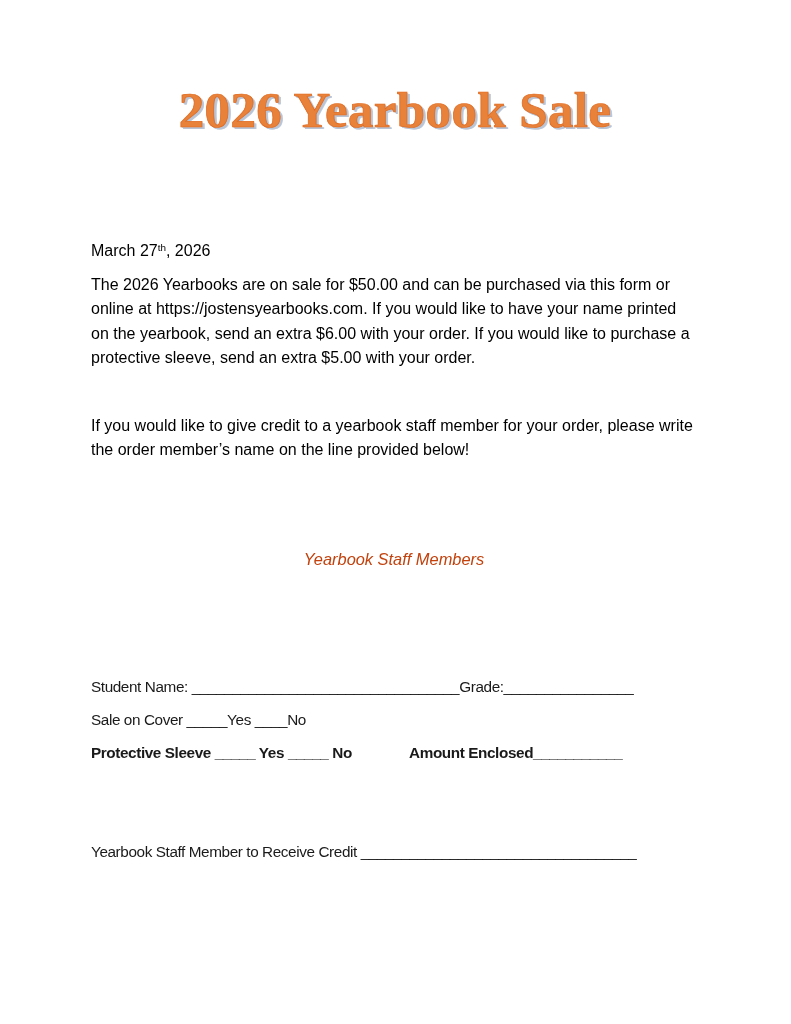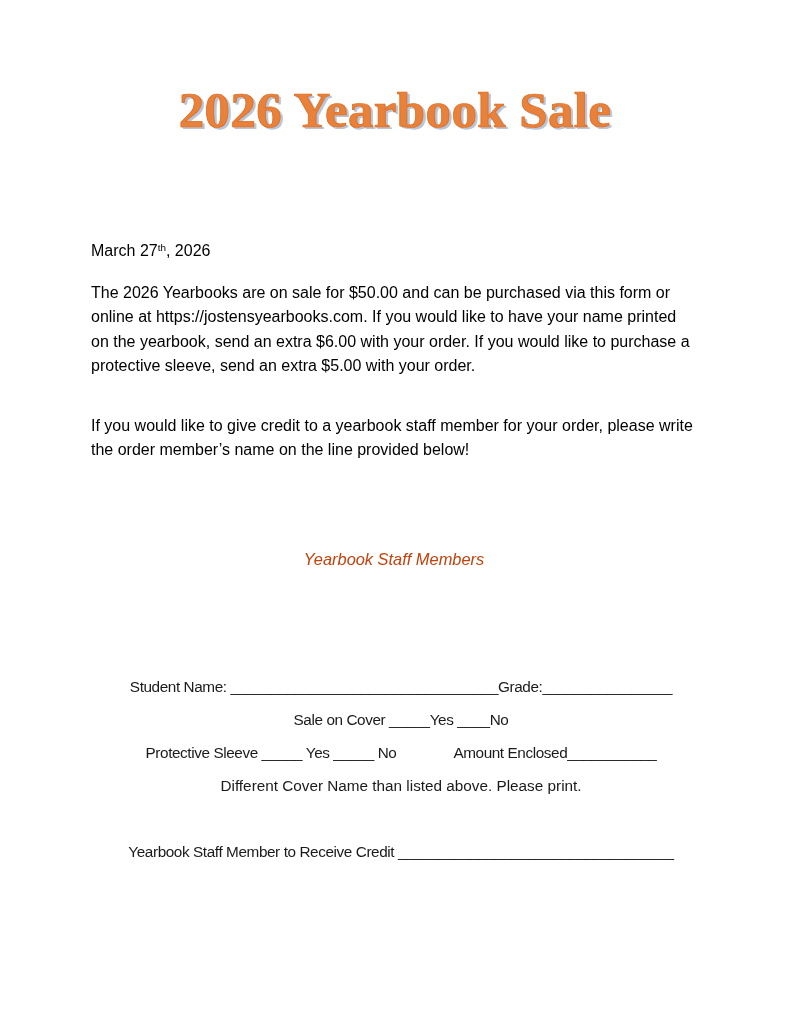--- a/index.html
+++ b/index.html
@@ -57,21 +57,21 @@
     color: #000000;
     text-align: left;
   }
   .body-text sup {
     font-size: 0.62em;
     vertical-align: 0.48em;
     line-height: 0;
   }
 
   .p-date      { top: 239px; }
-  .p-intro     { top: 281px; }
+  .p-intro     { top: 273px; }
   .p-credit    { top: 414px; }
 
   
   .staff-block {
     position: absolute;
     left: 91px;
     width: 606px;
     text-align: center;
     font-style: italic;
     font-size: 16.4px;
@@ -83,25 +83,24 @@
 
   
   .form-line {
     position: absolute;
     left: 91px;
     width: 620px;
     font-size: 15.3px;
     line-height: 20px;
     color: #1a1a1a;
     white-space: pre;
-    text-align: center;
   }
   .f-student   { top: 677px; }
   .f-cover     { top: 710px; }
-  .f-sleeve    { top: 743px; }
+  .f-sleeve    { top: 743px; font-weight: bold; }
   .f-diffname  { top: 776px; }
   .f-staffcred { top: 842px; }
 
   .rule { letter-spacing: -0.4px; }
 </style>
 </head>
 <body>
 
 <div class="page">
 
@@ -118,17 +117,16 @@
   <div class="staff-block">
     <span class="staff-line">Yearbook Staff Members</span>
   </div>
 
   <div class="form-line f-student rule">Student Name: _________________________________Grade:________________</div>
 
   <div class="form-line f-cover rule">Sale on Cover _____Yes ____No</div>
 
   <div class="form-line f-sleeve rule">Protective Sleeve _____ Yes _____ No               Amount Enclosed___________</div>
 
-  <div class="form-line f-diffname">Different Cover Name than listed above. Please print.</div>
 
   <div class="form-line f-staffcred rule">Yearbook Staff Member to Receive Credit __________________________________</div>
 
 </div>
 
 </body></html>

